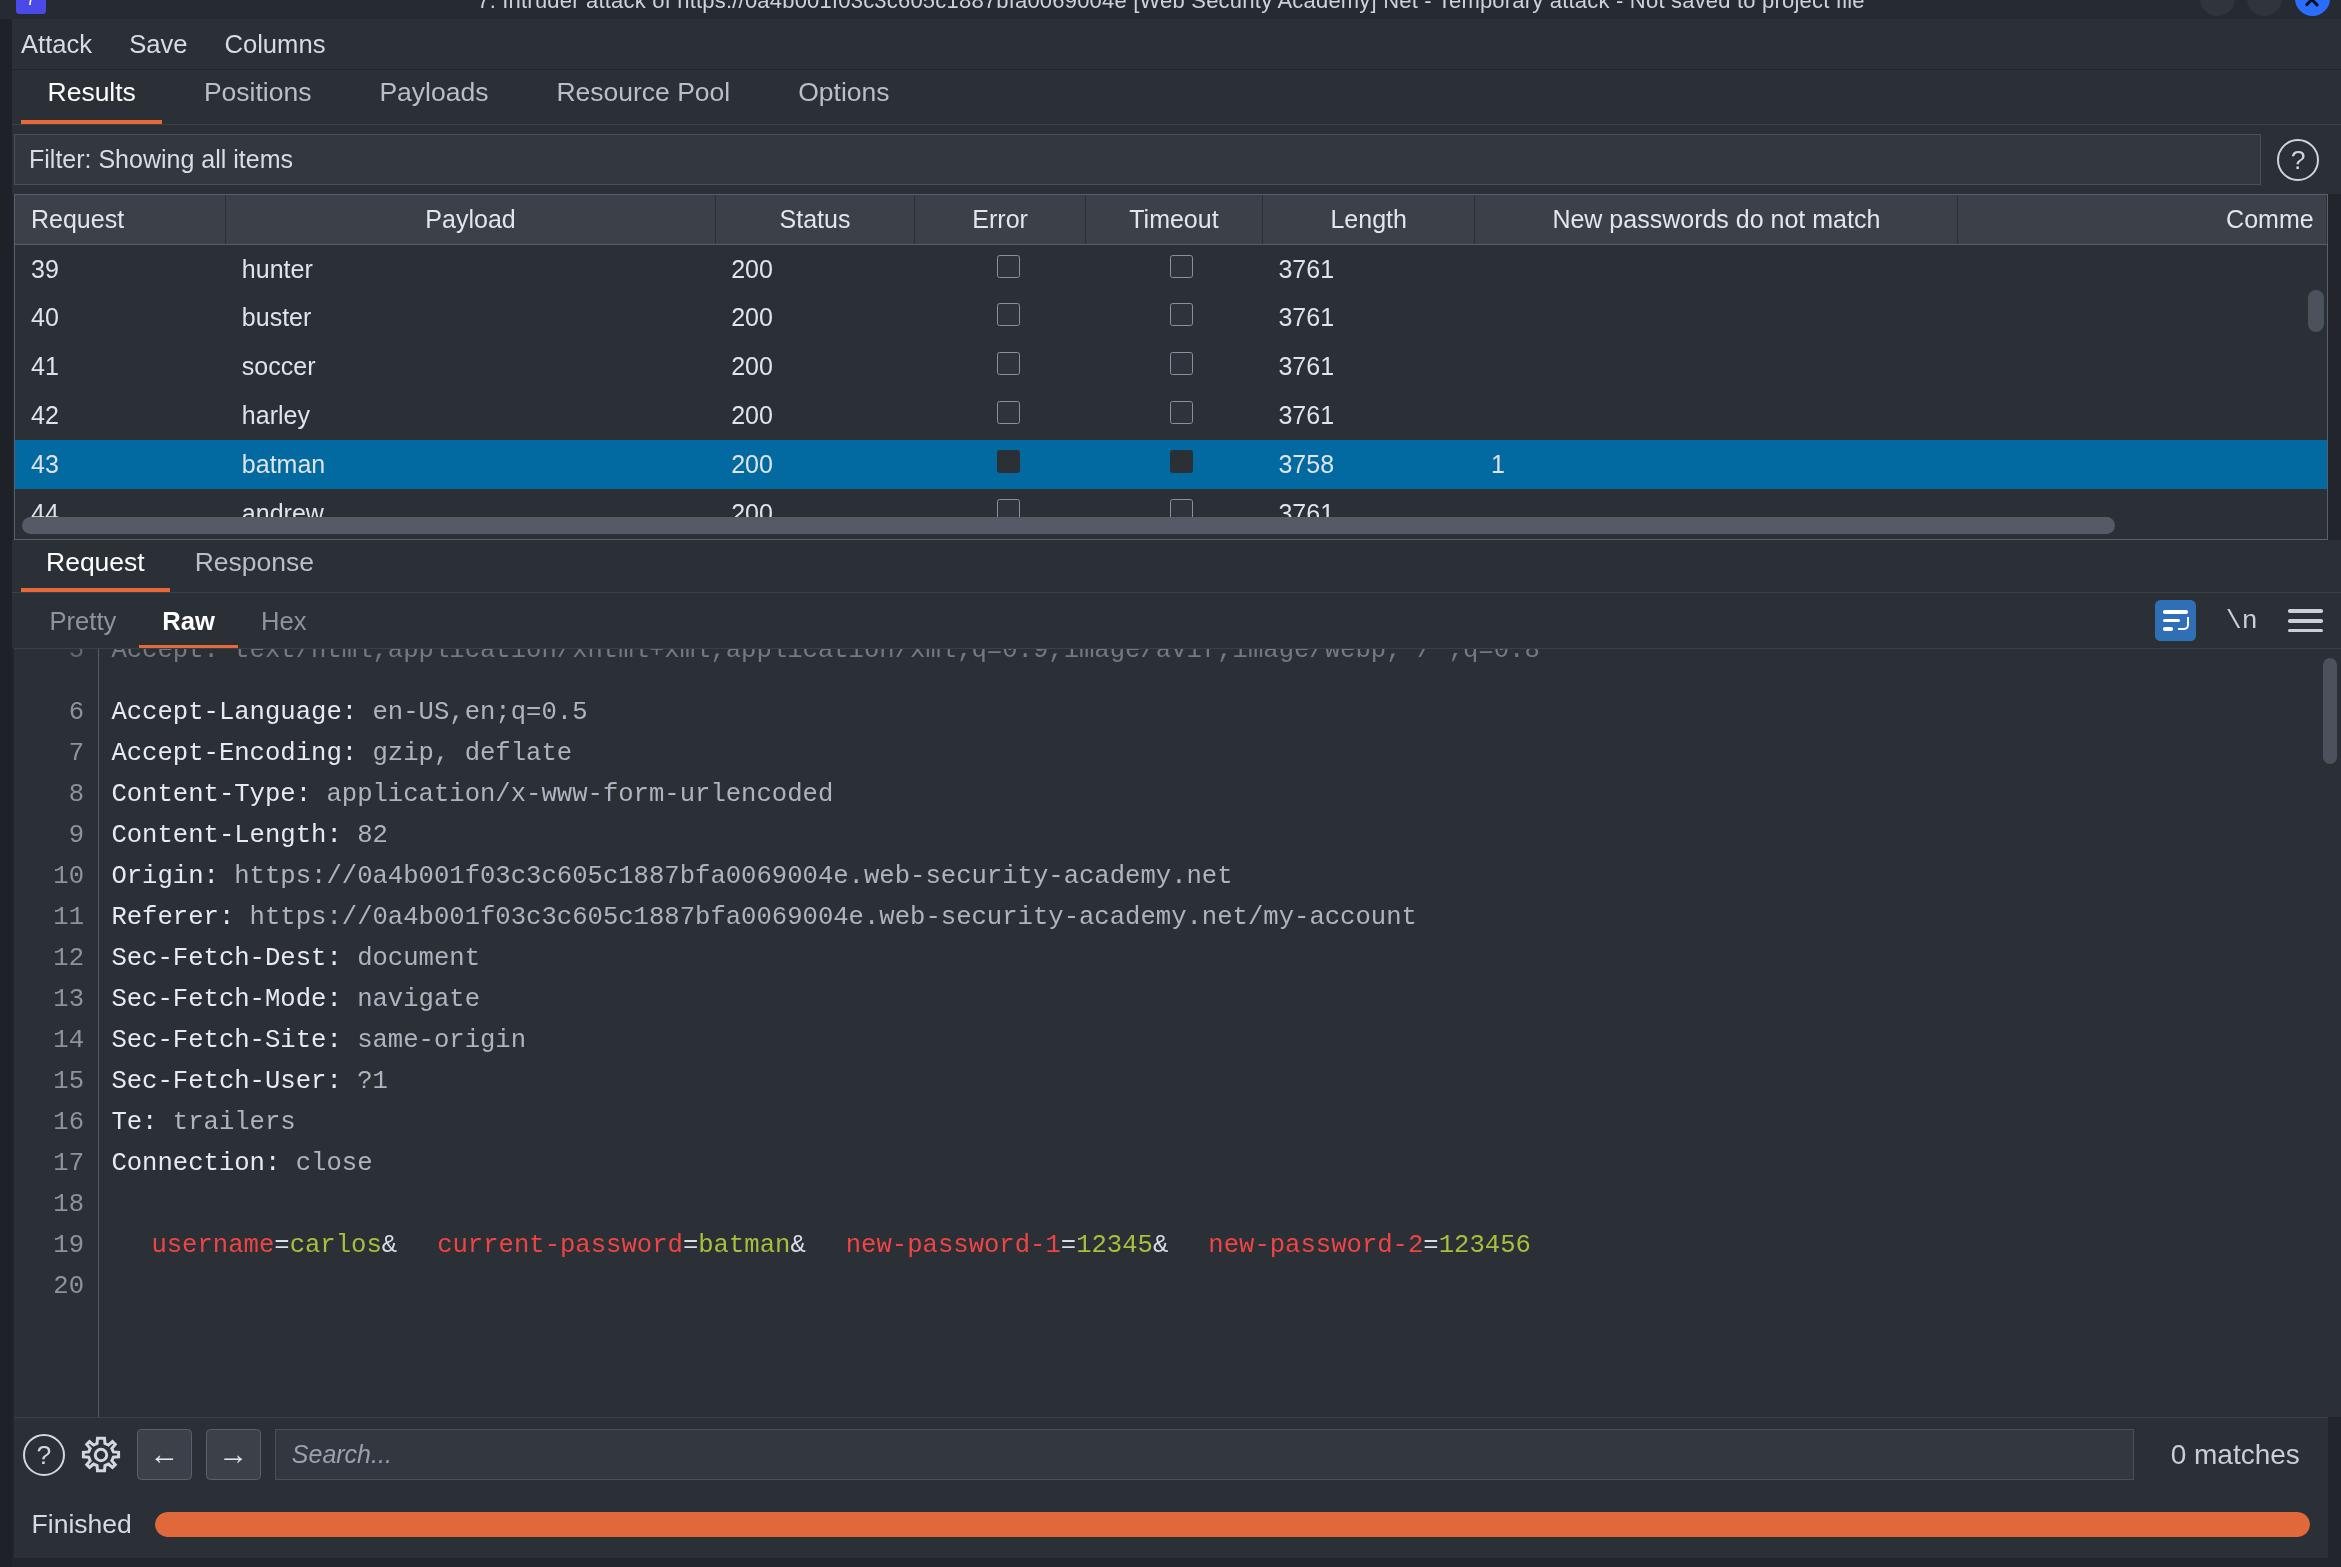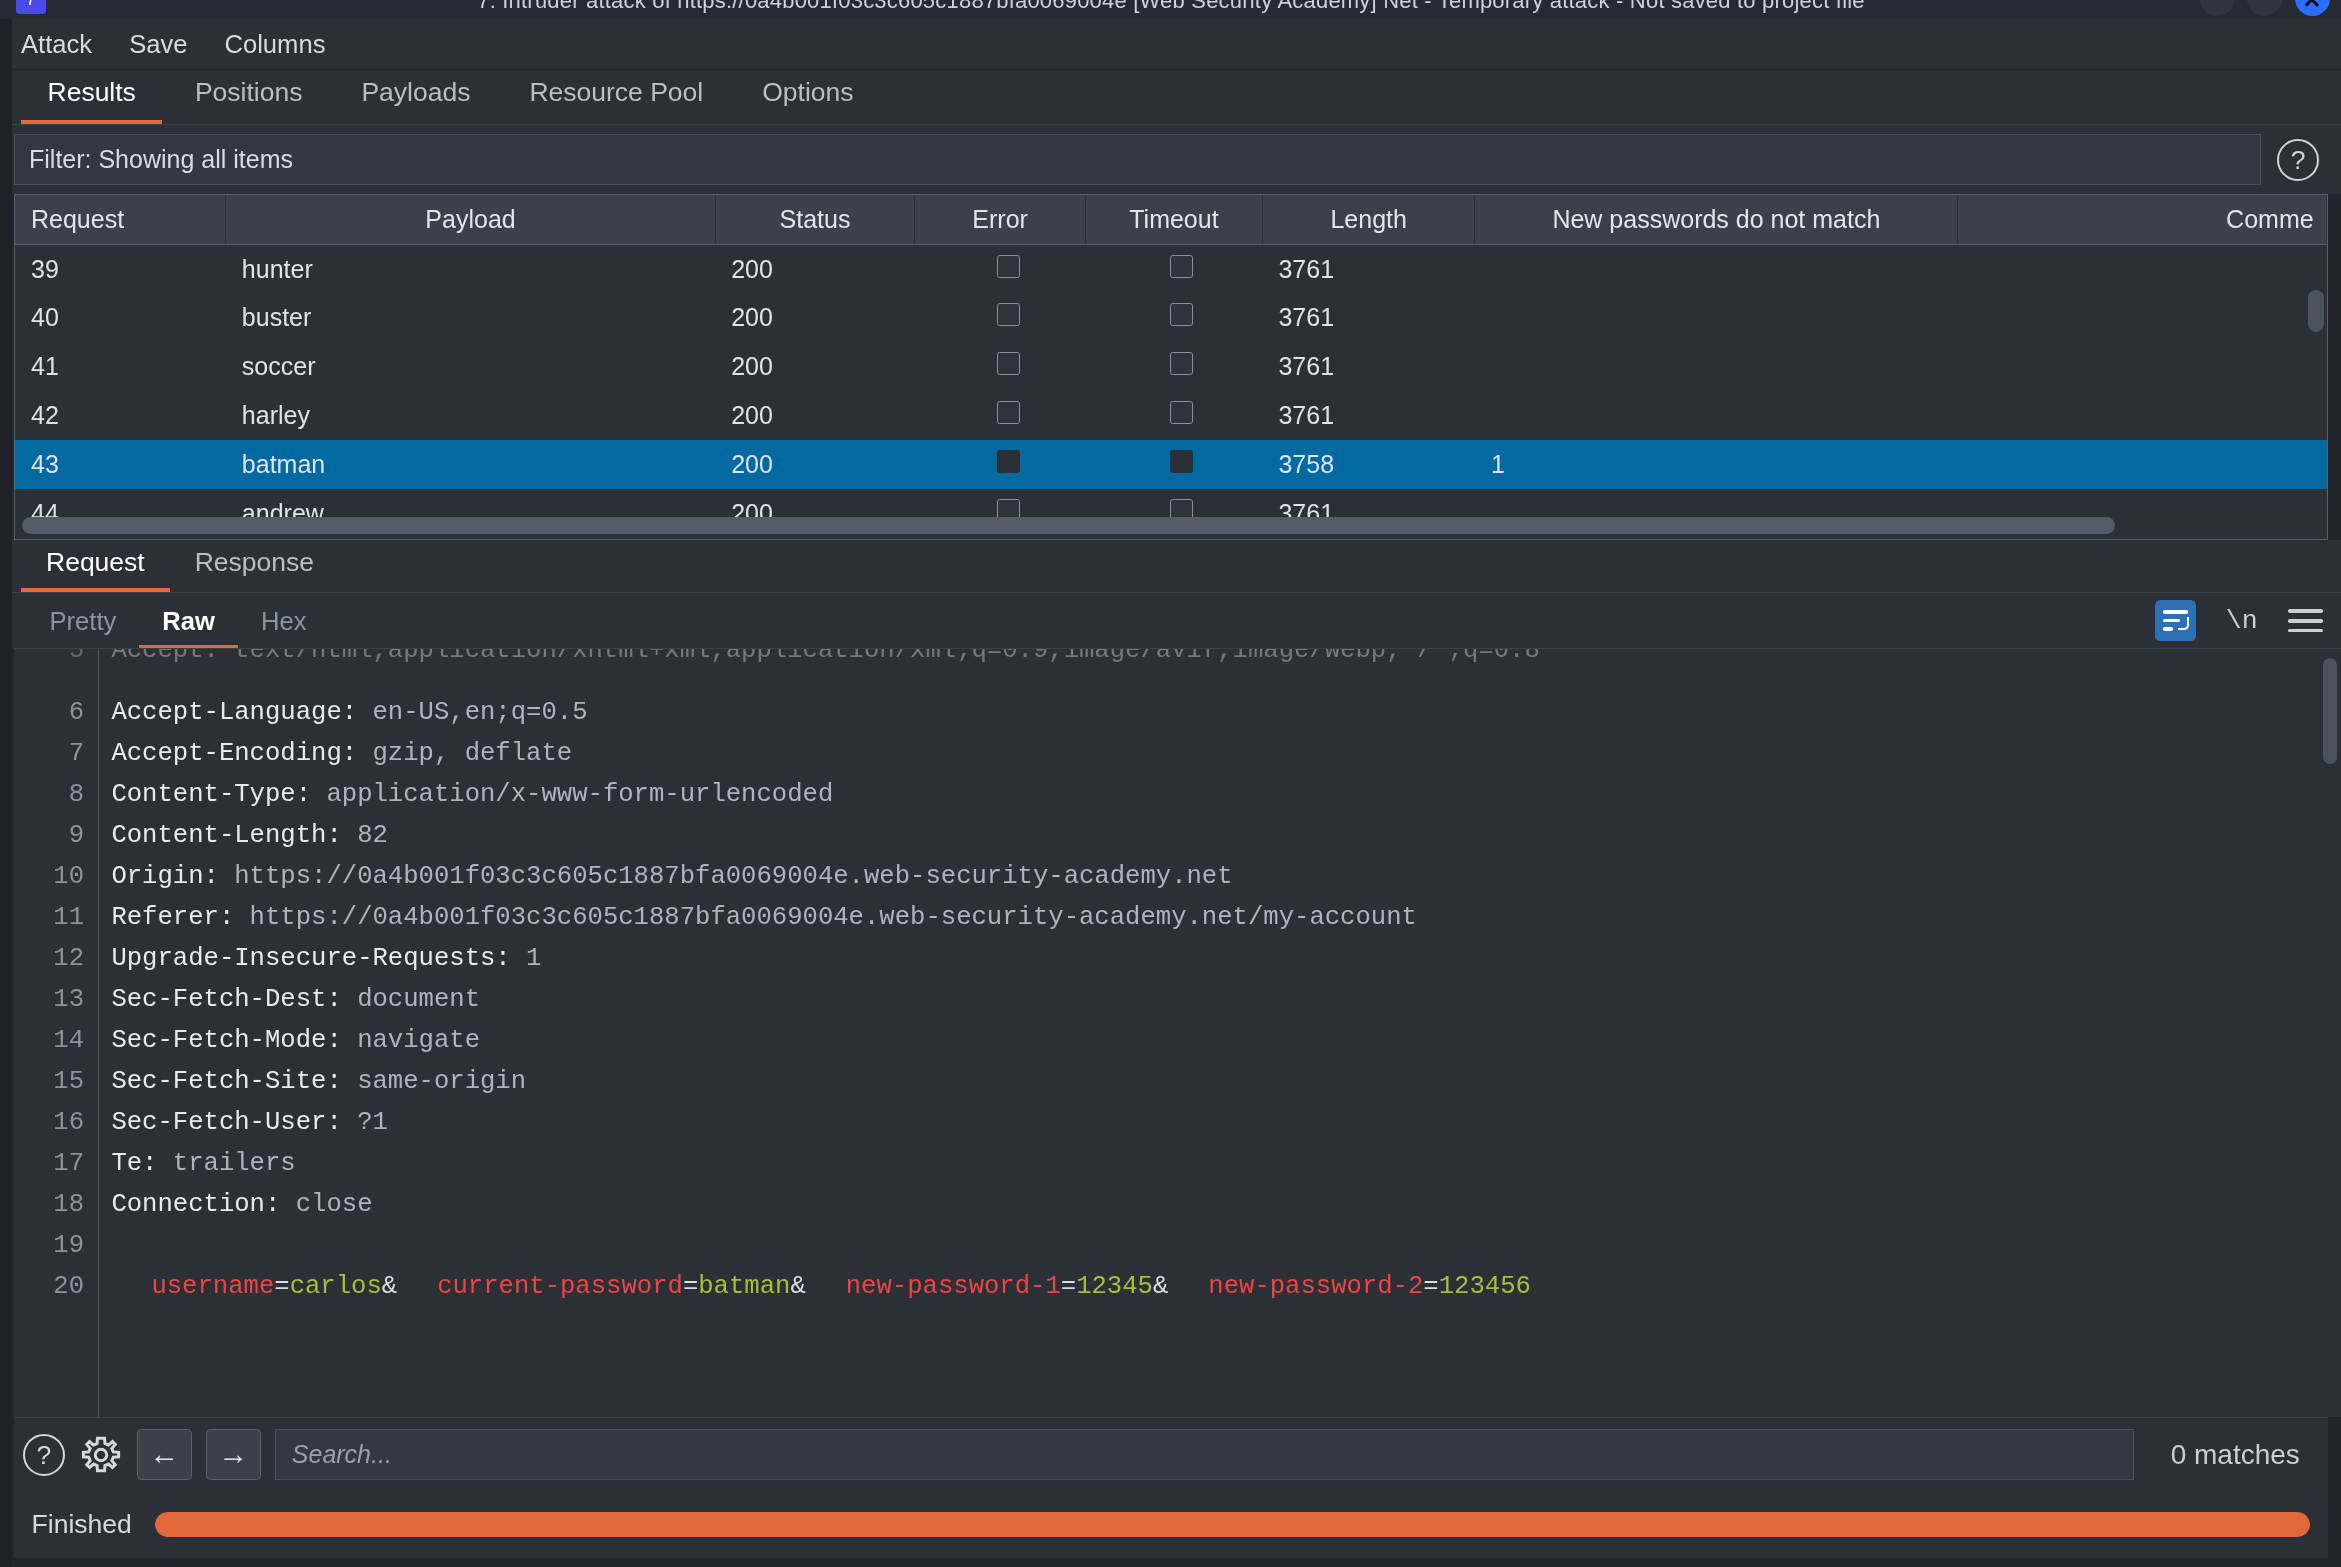--- a/index.html
+++ b/index.html
@@ -49,21 +49,21 @@
   .menubar {
     flex: 0 0 51px; background: #2b2f36;
     display: flex; align-items: center; padding-left: 21px; gap: 37px;
     border-bottom: 0.9px solid #22252c;
   }
   .menubar .mi { font-size: 25.6px; color: #d7dbe2; }
 
   
   .tabstrip {
     flex: 0 0 55px; background: #2b2f36;
-    display: flex; align-items: flex-end; padding-left: 21px; gap: 6px;
+    display: flex; align-items: flex-end; padding-left: 21px; gap: 15px;
     border-bottom: 0.9px solid #3a3f48;
   }
   .tabstrip .tab {
     font-size: 26.5px; color: #b9bec7; padding: 3.5px 26.5px 12.4px 26.5px;
     border-bottom: 4.4px solid transparent;
   }
   .tabstrip .tab.active { color: #ffffff; border-bottom-color: #e9683a; }
 
   
   .filterwrap {
@@ -409,21 +409,20 @@
     <div class="code">
       <div class="clip-row">
         <span class="hval">Accept: text/html,application/xhtml+xml,application/xml;q=0.9,image/avif,image/webp,*/*;q=0.8</span>
       </div>
       <div><span class="hname">Accept-Language:</span><span class="hval"> en-US,en;q=0.5</span></div>
       <div><span class="hname">Accept-Encoding:</span><span class="hval"> gzip, deflate</span></div>
       <div><span class="hname">Content-Type:</span><span class="hval"> application/x-www-form-urlencoded</span></div>
       <div><span class="hname">Content-Length:</span><span class="hval"> 82</span></div>
       <div><span class="hname">Origin:</span><span class="hval"> https://0a4b001f03c3c605c1887bfa0069004e.web-security-academy.net</span></div>
       <div><span class="hname">Referer:</span><span class="hval"> https://0a4b001f03c3c605c1887bfa0069004e.web-security-academy.net/my-account</span></div>
-      <div><span class="hname">Upgrade-Insecure-Requests:</span><span class="hval"> 1</span></div>
       <div><span class="hname">Sec-Fetch-Dest:</span><span class="hval"> document</span></div>
       <div><span class="hname">Sec-Fetch-Mode:</span><span class="hval"> navigate</span></div>
       <div><span class="hname">Sec-Fetch-Site:</span><span class="hval"> same-origin</span></div>
       <div><span class="hname">Sec-Fetch-User:</span><span class="hval"> ?1</span></div>
       <div><span class="hname">Te:</span><span class="hval"> trailers</span></div>
       <div><span class="hname">Connection:</span><span class="hval"> close</span></div>
       <div>&nbsp;</div>
       <div><span class="pname">username</span><span class="psep">=</span><span class="pval">carlos</span><span class="psep">&amp;</span><span class="pname">current-password</span><span class="psep">=</span><span class="pval">batman</span><span class="psep">&amp;</span><span class="pname">new-password-1</span><span class="psep">=</span><span class="pval">12345</span><span class="psep">&amp;</span><span class="pname">new-password-2</span><span class="psep">=</span><span class="pval">123456</span></div>
     </div>
     <div class="editor-vscroll"></div>

